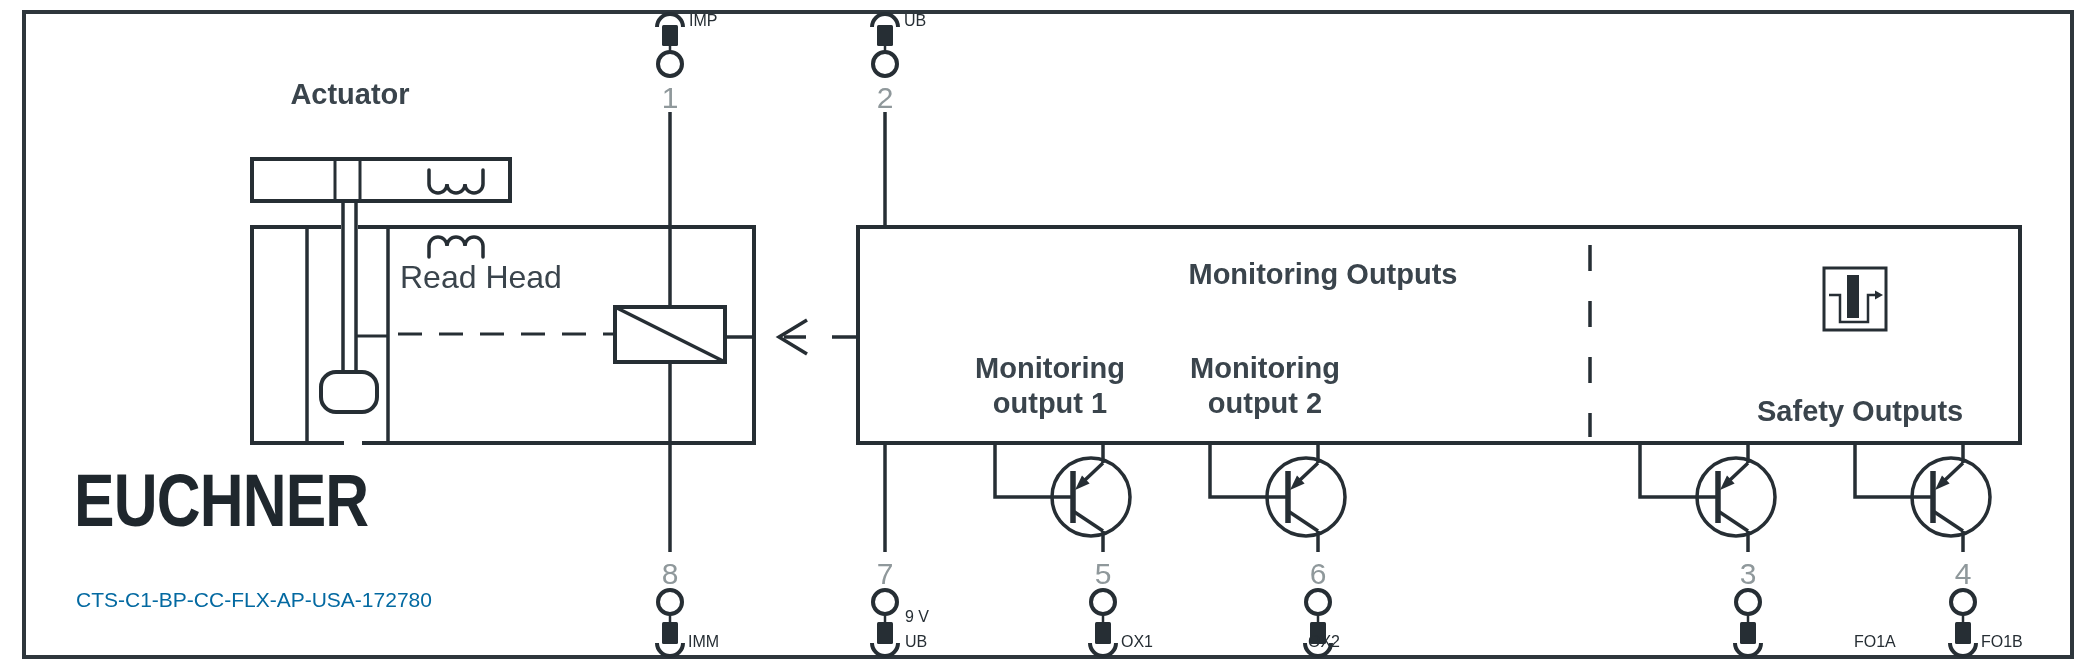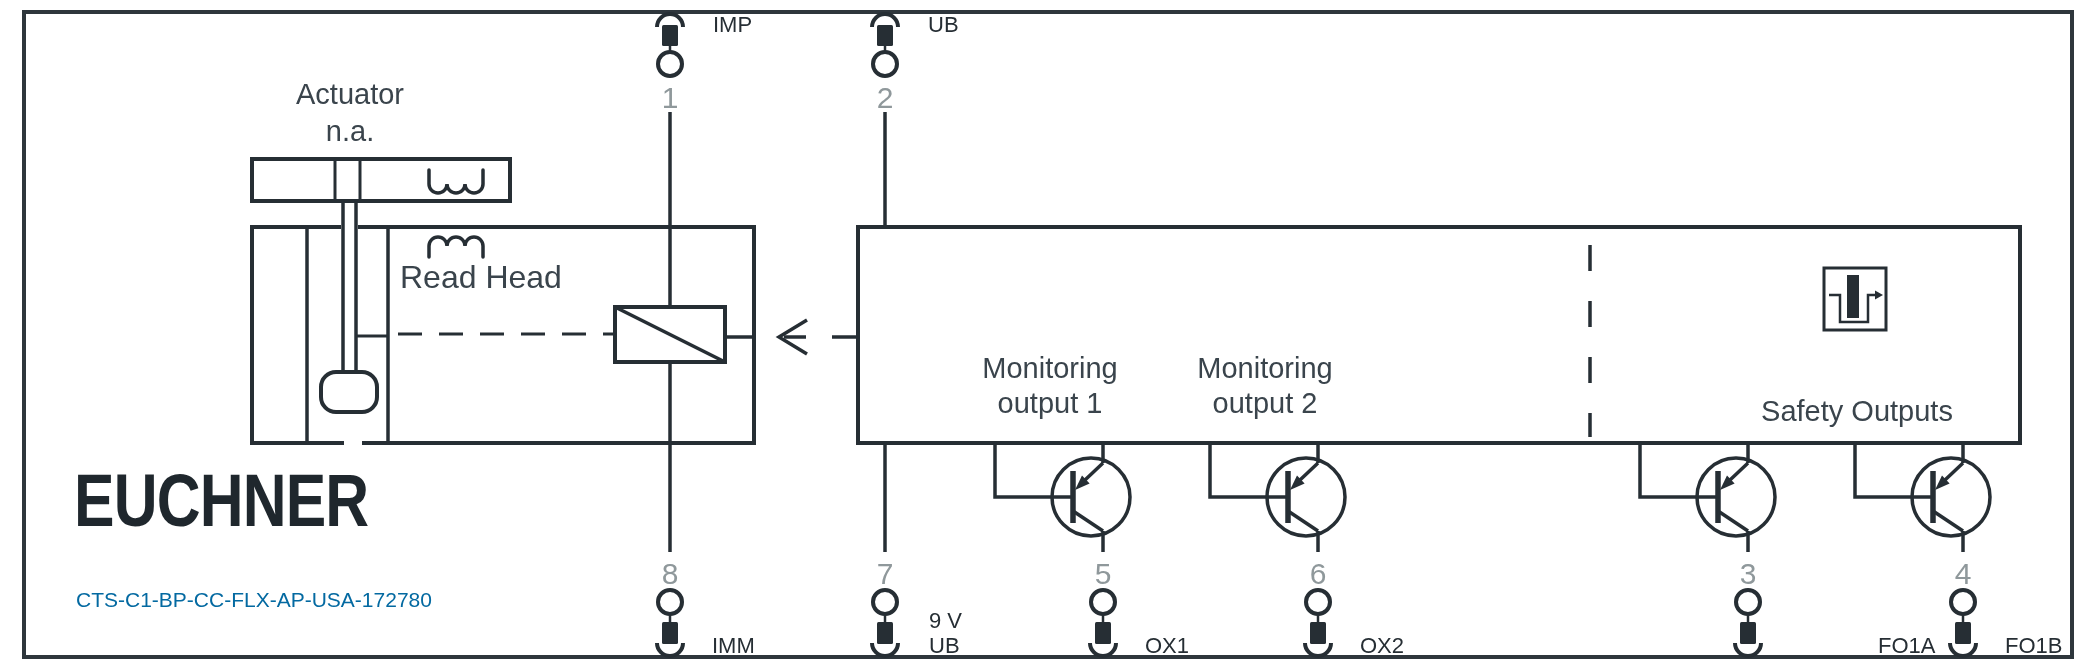--- a/index.html
+++ b/index.html
@@ -16,33 +16,32 @@
     font-family:"Liberation Sans", sans-serif;
     overflow:hidden;
   }
   .stage svg{position:absolute;left:0;top:0;}
   .lbl{
     position:absolute;
     color:var(--label-text);
     white-space:nowrap;
     line-height:1.2;
   }
-  .center{text-align:center;}
+  .center{text-align:center;font-weight:bold;}
   .fs29{font-size:29px;}
   .fs28{font-size:32px;}
   .pin-num{
     position:absolute;
     width:60px;text-align:center;
     font-size:30px;color:var(--pin-number);
   }
   .pin-lbl{
     position:absolute;
-    font-size:22px;color:var(--ink);
+    font-size:16px;color:var(--ink);
     white-space:nowrap;
-    margin-left:24px;
   }
   .brand{
     position:absolute;left:74px;top:458px;
     font-size:74px;font-weight:bold;color:#1f272d;
     letter-spacing:-1px;
     transform:scale(0.82,1);transform-origin:left top;
     white-space:nowrap;
   }
   .order{
     position:absolute;left:80px;top:536px;
@@ -148,23 +147,23 @@
     <use href="#pin-top-glyph" transform="translate(885,0)"></use>
     <use href="#pin-bot-glyph" transform="translate(670,0)"></use>
     <use href="#pin-bot-glyph" transform="translate(885,0)"></use>
     <use href="#pin-bot-glyph" transform="translate(1103,0)"></use>
     <use href="#pin-bot-glyph" transform="translate(1318,0)"></use>
     <use href="#pin-bot-glyph" transform="translate(1748,0)"></use>
     <use href="#pin-bot-glyph" transform="translate(1963,0)"></use>
   </svg>
 
   <div class="lbl fs29 center" style="left:250px;top:77px;width:200px;">Actuator</div>
-  <div class="lbl fs29 center" style="left:250px;top:114px;width:200px;">n.a.</div>
   <div class="lbl fs28" style="left:400px;top:258px;">Read Head</div>
 
+  <div class="lbl fs29 center" style="left:1173px;top:257px;width:300px;">Monitoring Outputs</div>
 
   <div class="lbl fs29 center two-line" style="left:950px;top:351px;width:200px;">
     <div>Monitoring</div>
     <div>output 1</div>
   </div>
   <div class="lbl fs29 center two-line" style="left:1165px;top:351px;width:200px;">
     <div>Monitoring</div>
     <div>output 2</div>
   </div>
 
@@ -179,20 +178,20 @@
   <div class="pin-num" style="left:855px;top:557px;">7</div>
   <div class="pin-num" style="left:1073px;top:557px;">5</div>
   <div class="pin-num" style="left:1288px;top:557px;">6</div>
   <div class="pin-num" style="left:1718px;top:557px;">3</div>
   <div class="pin-num" style="left:1933px;top:557px;">4</div>
 
   <div class="pin-lbl" style="left:688px;top:633px;">IMM</div>
   <div class="pin-lbl" style="left:905px;top:608px;">9 V</div>
   <div class="pin-lbl" style="left:905px;top:633px;">UB</div>
   <div class="pin-lbl" style="left:1121px;top:633px;">OX1</div>
-  <div class="pin-lbl" style="left:1336px;top:633px;">OX2</div>
+  <div class="pin-lbl" style="left:1308px;top:633px;">OX2</div>
   <div class="pin-lbl" style="left:1854px;top:633px;">FO1A</div>
   <div class="pin-lbl" style="left:1981px;top:633px;">FO1B</div>
 
   <div class="brand">EUCHNER</div>
   <div class="model">CTS-C1-BP-CC-FLX-AP-USA-172780</div>
 
 </div>
 
 </body></html>

